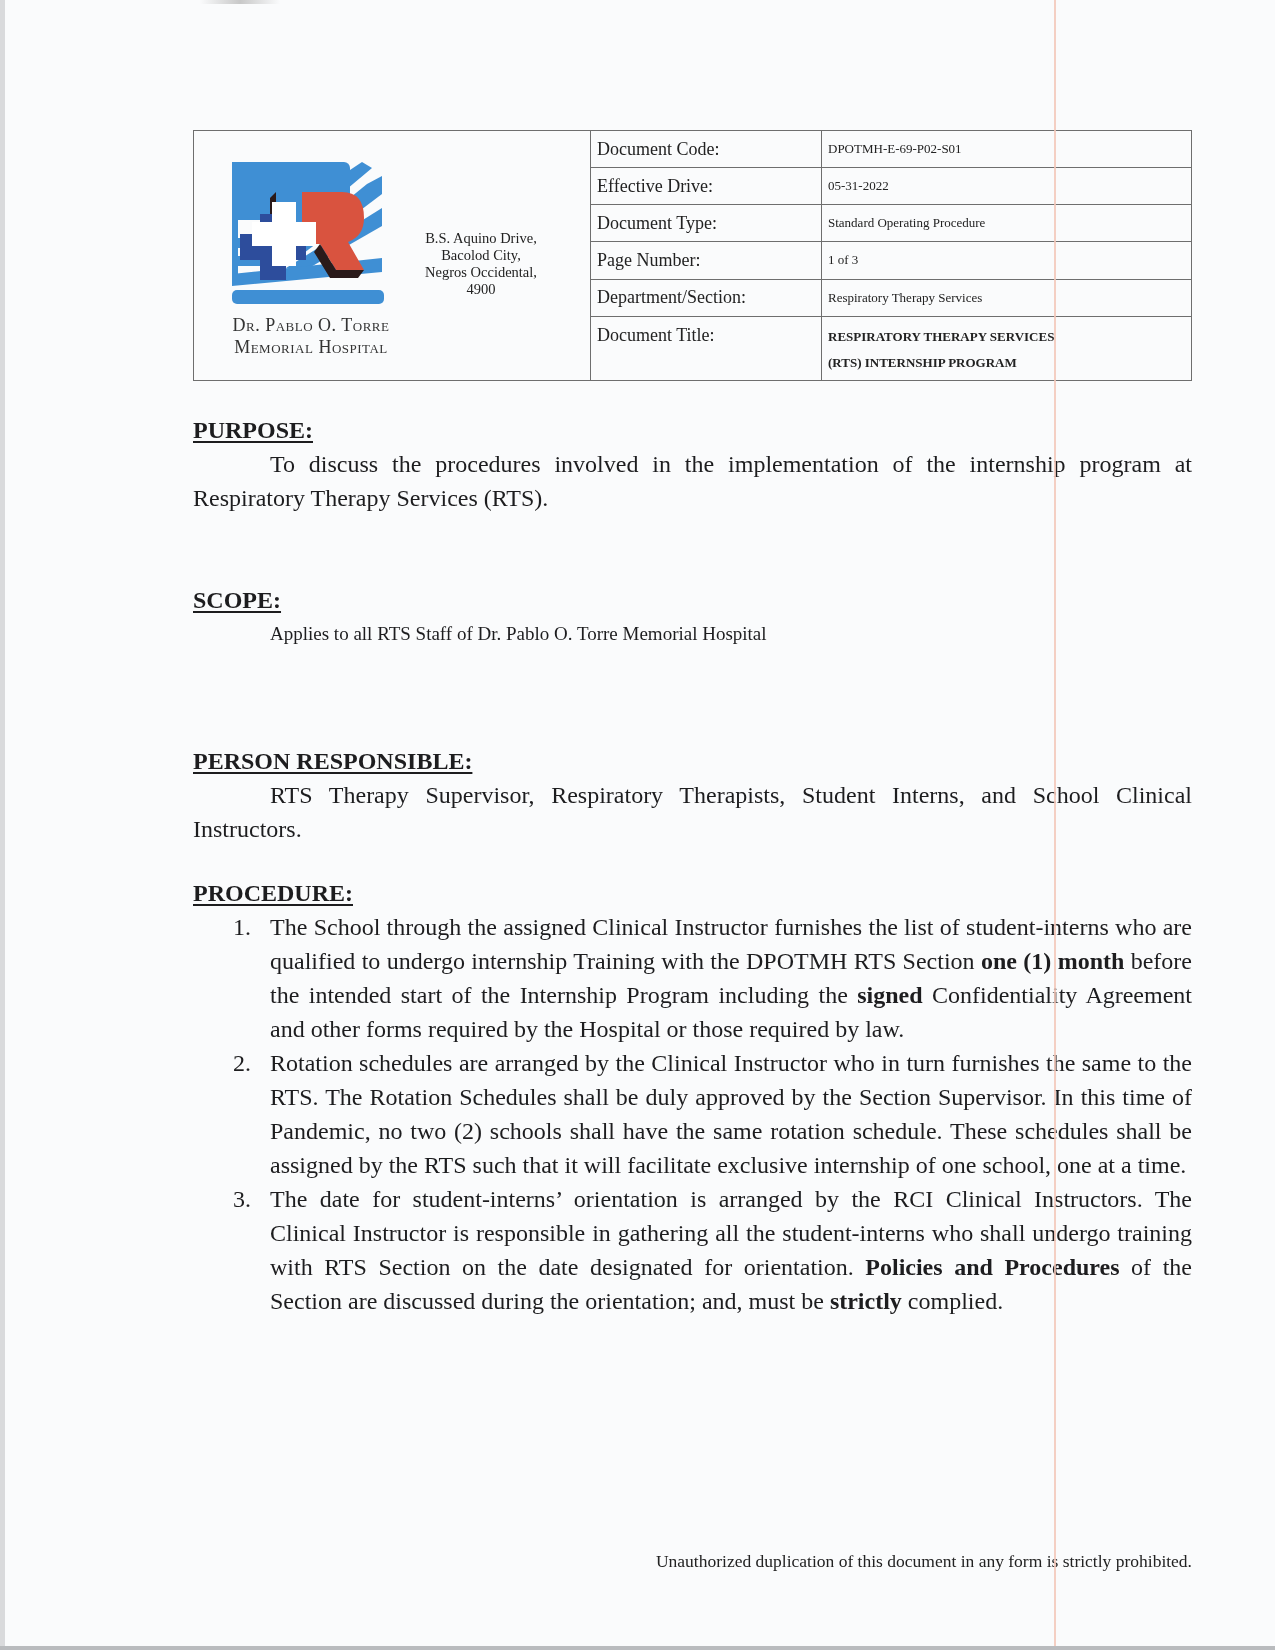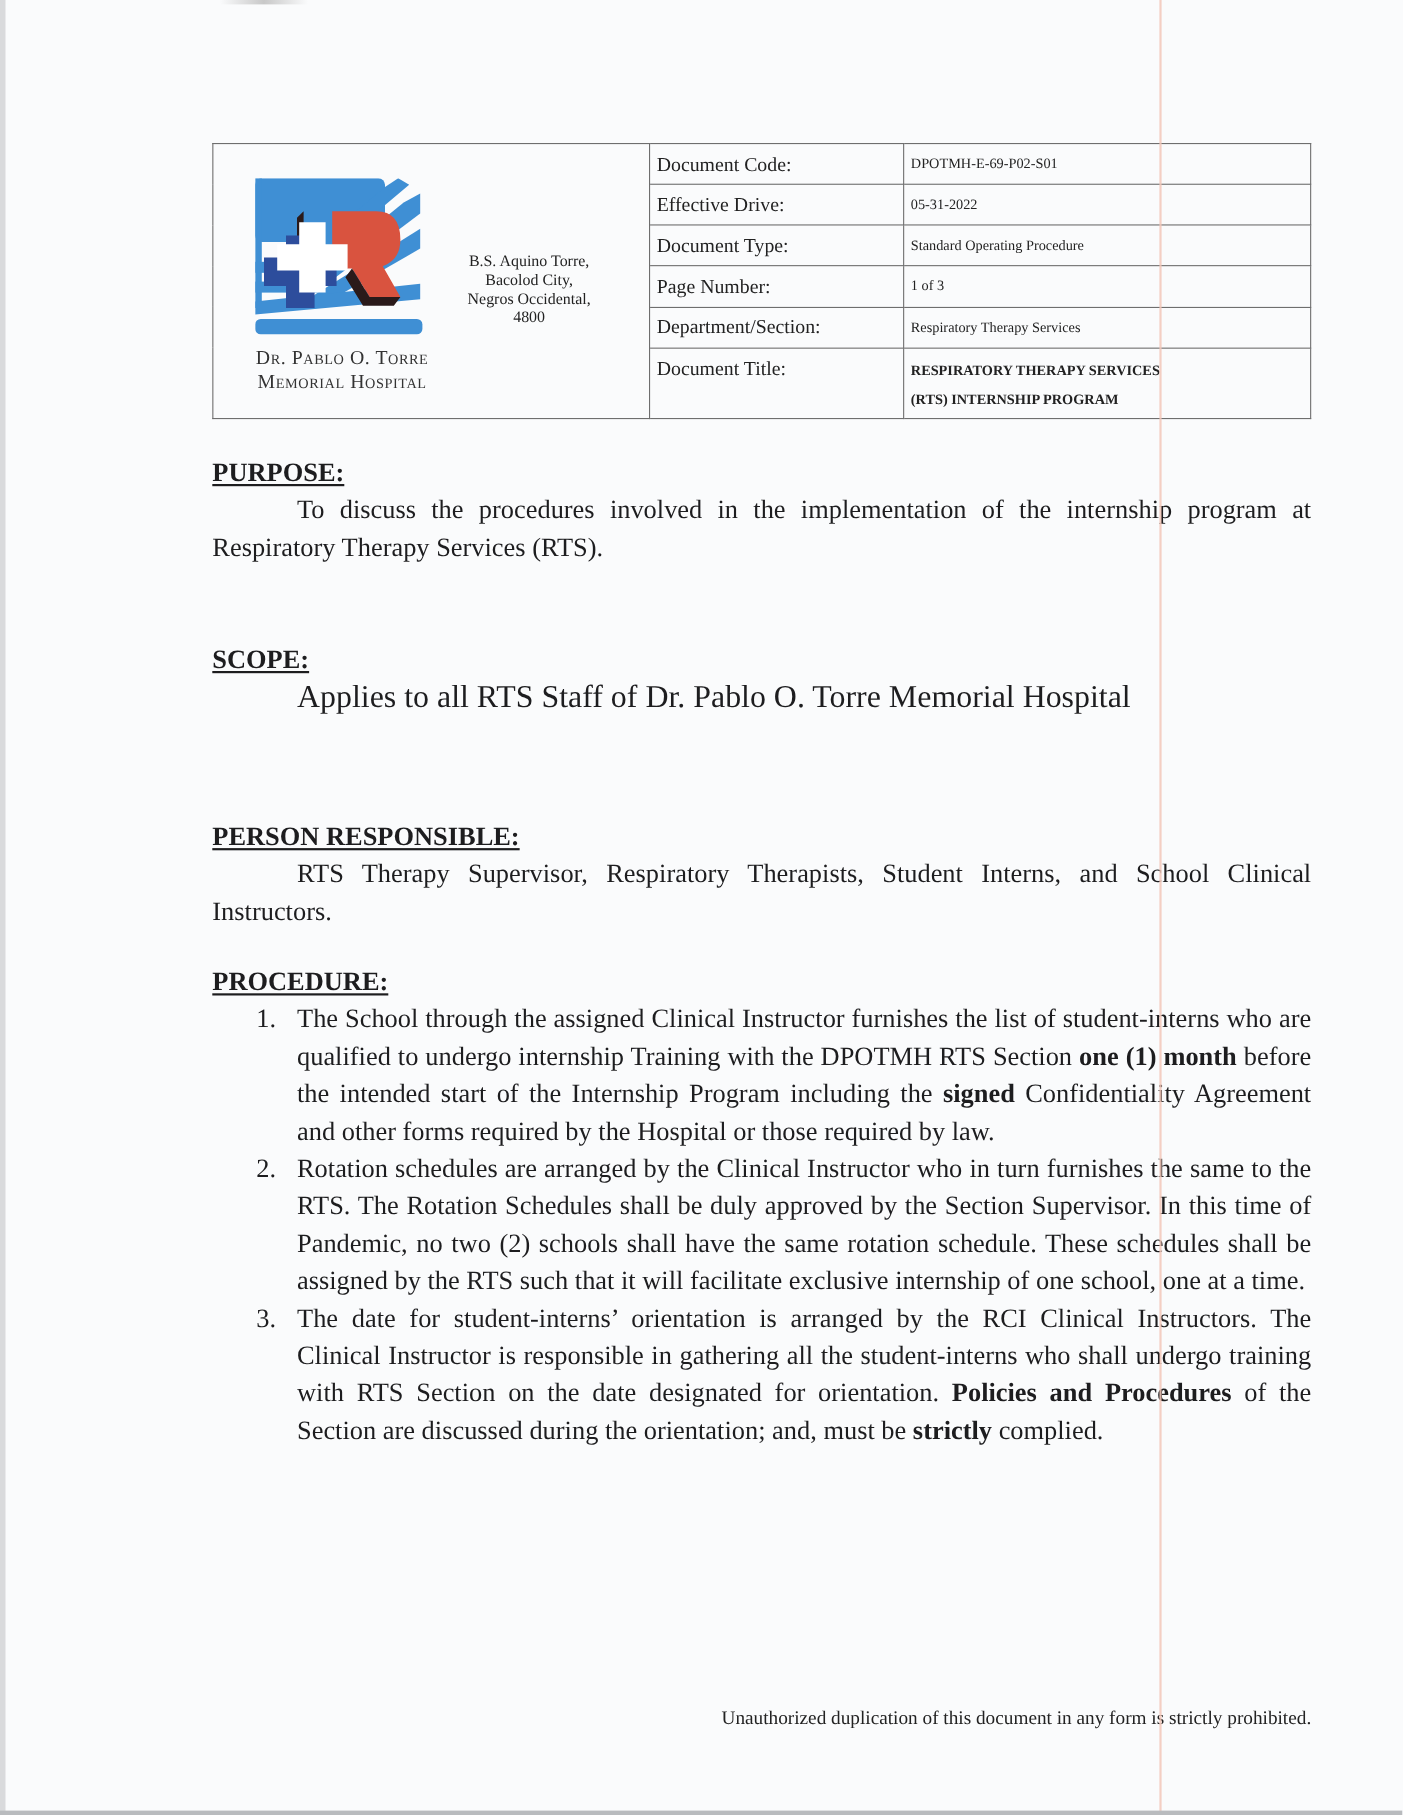--- a/index.html
+++ b/index.html
@@ -29,21 +29,21 @@
 
   .logo { position: absolute; left: 38px; top: 31px; width: 155px; height: 142px; }
   .hosp-name { position: absolute; left: 12px; top: 183px; width: 210px; text-align: center;
     font-size: 18px; line-height: 22px; color: #333; letter-spacing: 0.5px; font-variant: small-caps; }
   .address { position: absolute; left: 222px; top: 99px; width: 130px; text-align: center;
     font-size: 14.5px; line-height: 17px; color: #222; }
 
   .section { position: absolute; left: 193px; width: 999px; }
   .heading { font-size: 24px; font-weight: bold; text-decoration: underline; text-underline-offset: 3px; margin: 0; line-height: 30px; }
   .para { font-size: 24px; line-height: 34px; text-align: justify; margin: 2px 0 0 0; text-indent: 77px; }
-  .para-noind { font-size: 29px; line-height: 34px; margin: 2px 0 0 77px; }
+  .para-noind { font-size: 19px; line-height: 34px; margin: 2px 0 0 77px; }
 
   ol.proc { margin: 2px 0 0 0; padding: 0; list-style: none; }
   ol.proc li { position: relative; padding-left: 77px; font-size: 24px; line-height: 34px; text-align: justify; }
   ol.proc li .num { position: absolute; left: 40px; top: 0; }
   b { font-weight: bold; }
 
   .footer { position: absolute; right: 83px; top: 1551px; font-size: 17.5px; color: #222; margin-left: 38px; }
 </style>
 </head>
 <body>
@@ -69,24 +69,24 @@
         <path d="M44 30 L110 30 Q132 30 132 56 Q132 74 116 80 L132 108 L104 108 L88 82 L70 82 L70 52 L104 52 Q108 52 108 56 Q108 60 104 60 L70 60 L70 30 Z" fill="#d9533f"></path>
         <path d="M88 82 L104 108 L132 108 L126 116 L98 116 L82 90 Z" fill="#2a1a1a"></path>
         <path d="M14 66 L34 66 L34 46 L60 46 L60 66 L80 66 L80 92 L60 92 L60 112 L34 112 L34 92 L14 92 Z" fill="#2d4d9c" transform="translate(-6,6)"></path>
         <path d="M20 60 L40 60 L40 40 L64 40 L64 60 L84 60 L84 84 L64 84 L64 104 L40 104 L40 84 L20 84 Z" fill="#ffffff"></path>
       </svg>
       <div class="hosp-name">
         <div>Dr. Pablo O. Torre</div>
         <div>Memorial Hospital</div>
       </div>
       <div class="address">
-        <div>B.S. Aquino Torre,</div>
+        <div>B.S. Aquino Drive,</div>
         <div>Bacolod City,</div>
         <div>Negros Occidental,</div>
-        <div>4800</div>
+        <div>4900</div>
       </div>
     </td>
     <td class="label-cell">Document Code:</td>
     <td class="value-cell">DPOTMH-E-69-P02-S01</td>
   </tr>
   <tr class="r">
     <td class="label-cell">Effective Drive:</td>
     <td class="value-cell">05-31-2022</td>
   </tr>
   <tr class="r">

